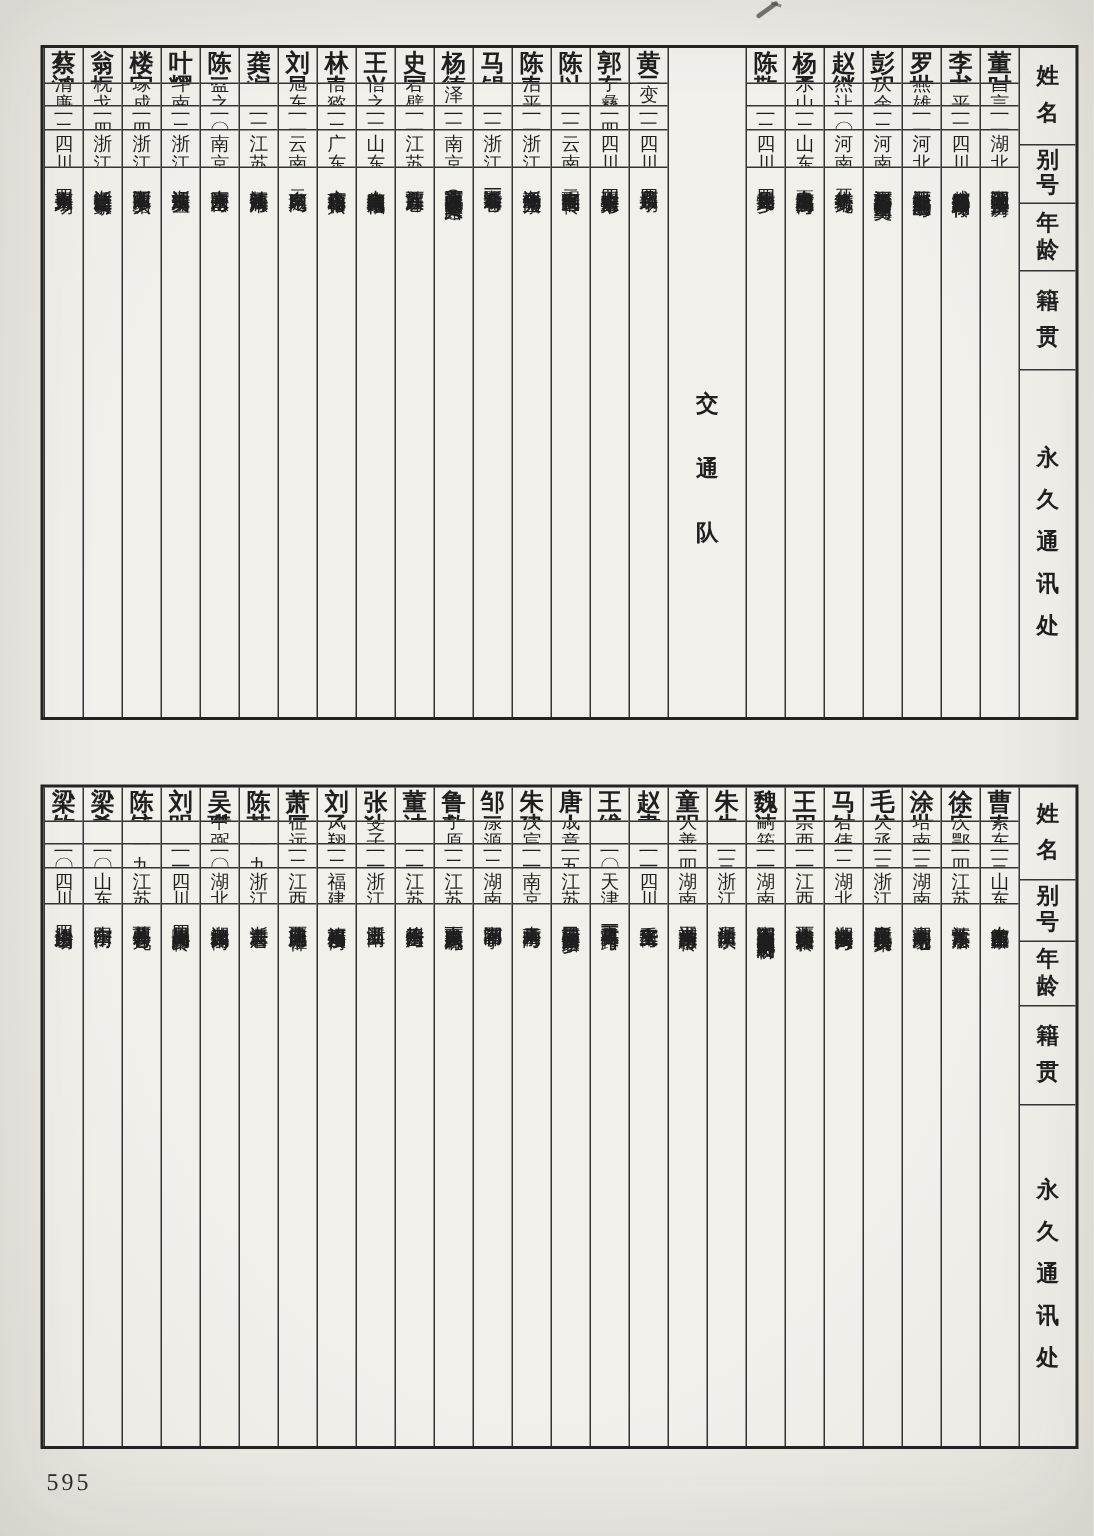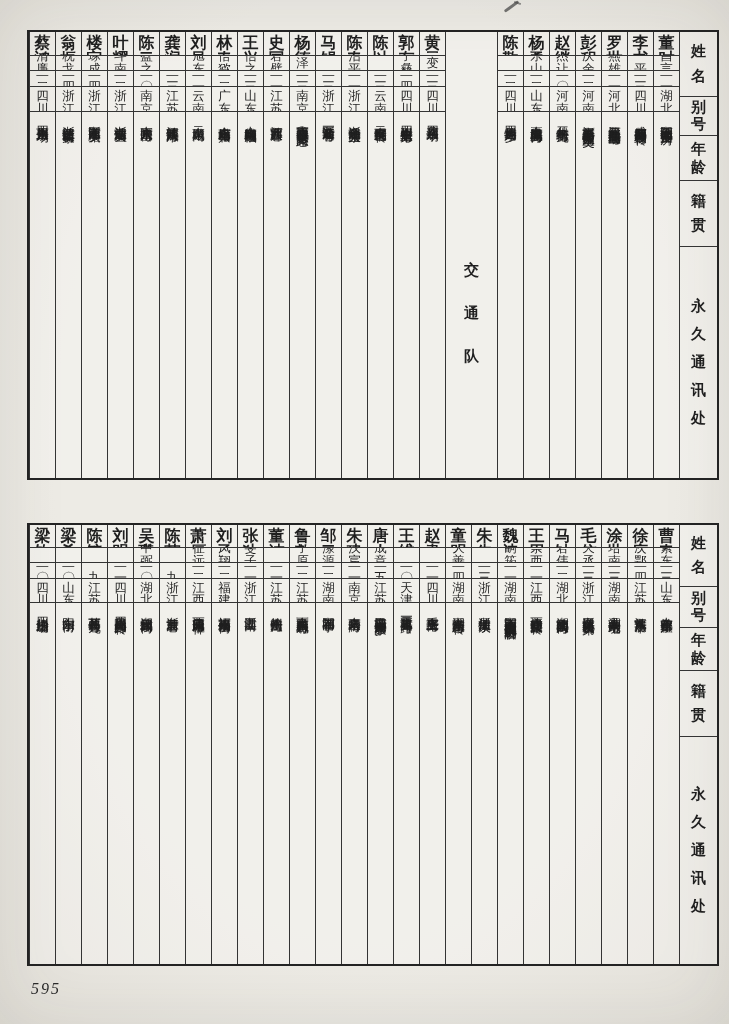--- a/index.html
+++ b/index.html
@@ -69,21 +69,21 @@
   .divider .stack{--g:28px;font-size:15px;font-weight:bold;transform:translateY(58px);height:auto;}
 
   .c-addr .vtext{
     writing-mode:vertical-rl;text-orientation:upright;
     height:calc(100% - 8px);margin-top:4px;
     font-size:12.5px;line-height:12px;letter-spacing:.5px;
   }
 
   .page-number{
     position:absolute;left:31px;top:980px;
-    font-size:16px;letter-spacing:2px;color:#2a2a2a;font-style:italic;
+    font-size:16px;letter-spacing:2px;color:#2a2a2a;
   }
 </style>
 </head>
 <body>
 
 <div class="page"></div>
 <div class="pen-mark"></div>
 <div class="pen-mark2"></div>
 
 <div class="roster t0">

